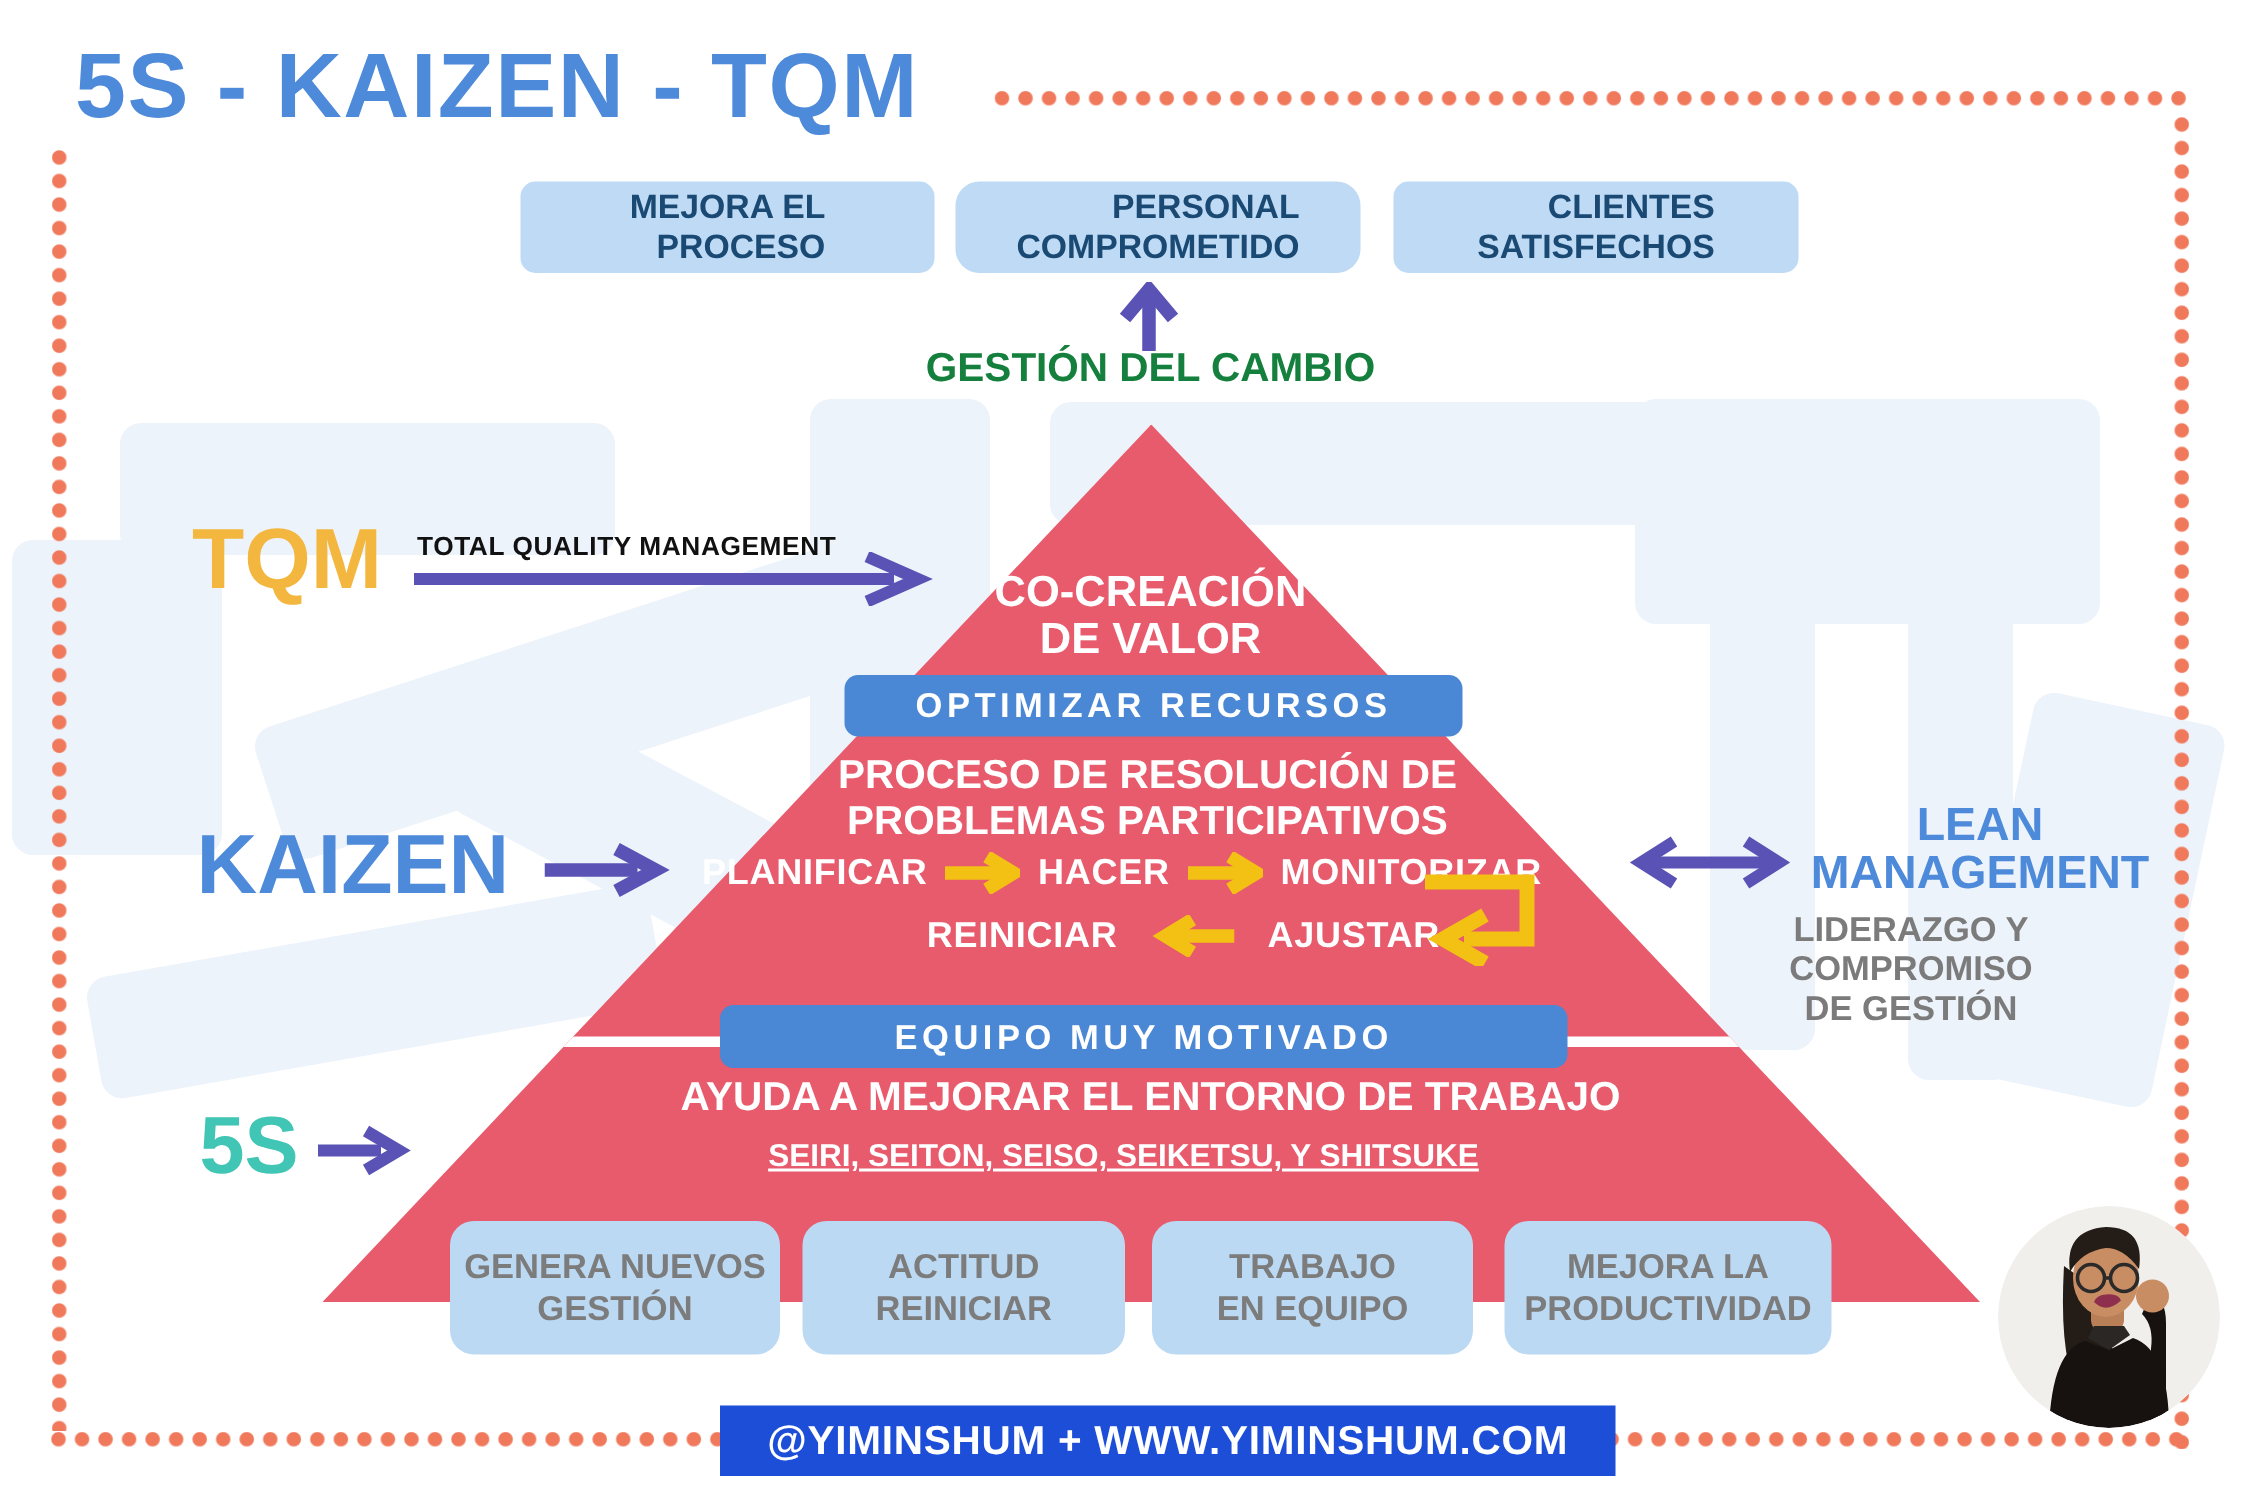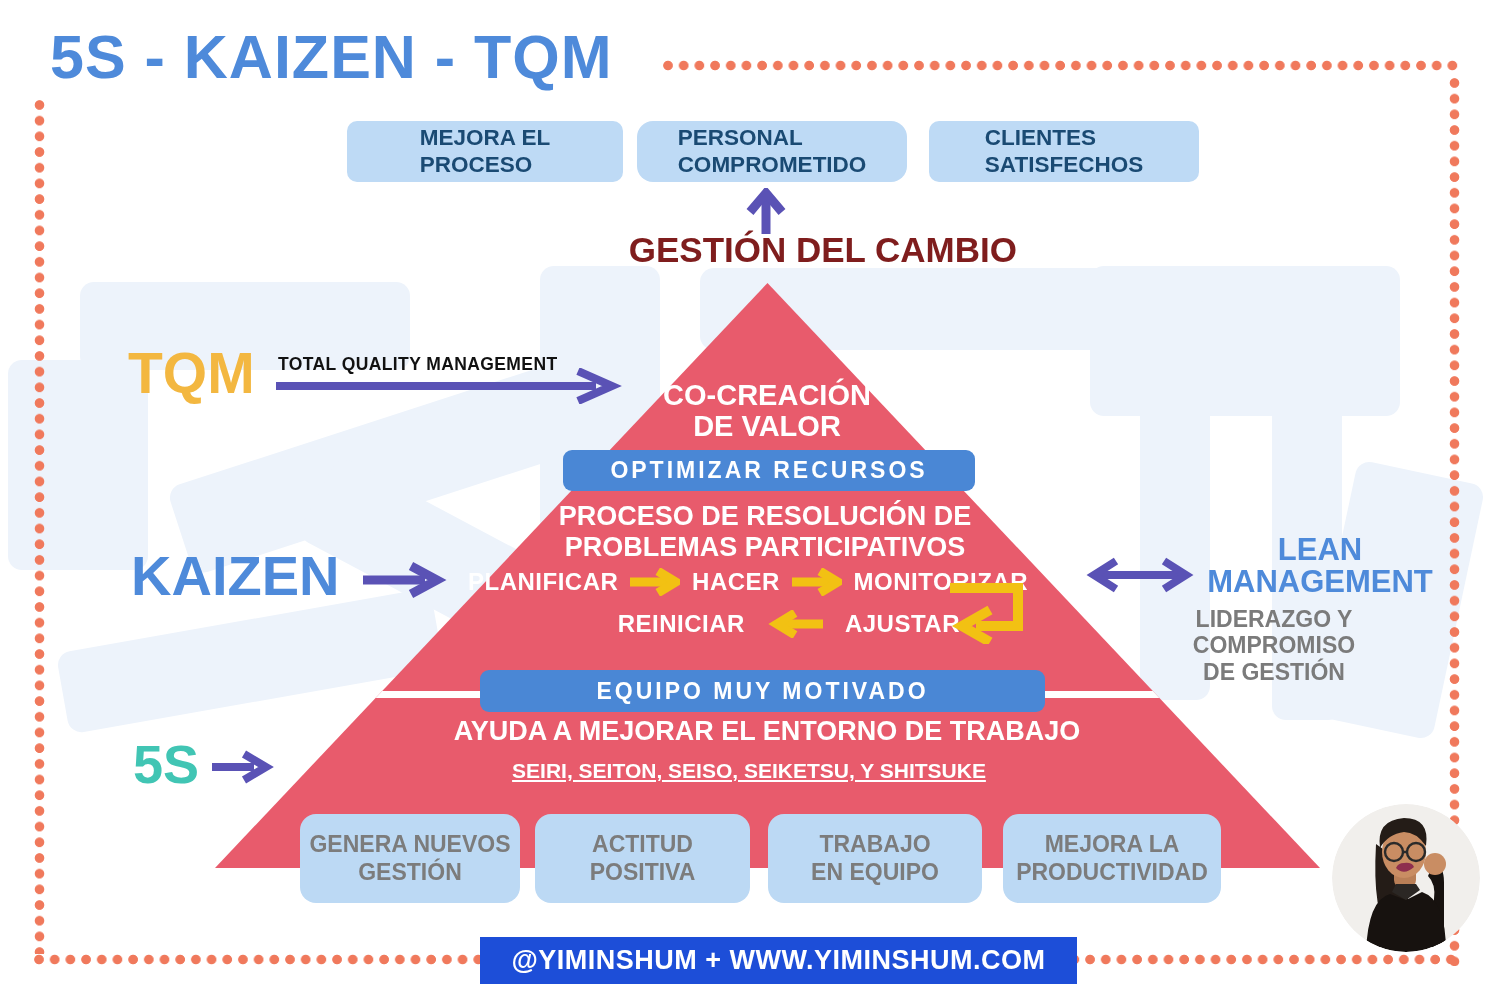--- a/index.html
+++ b/index.html
@@ -20,27 +20,27 @@
     background-image:radial-gradient(circle at 5.5px 5px, #f0795c 4.4px, transparent 5.2px);
     background-size:11px 15.7px;background-repeat:repeat-y;}
   
   .title{
     left:50px;top:22px;font-size:61px;font-weight:800;color:#4e8ada;
     letter-spacing:1px;z-index:3;
   }
   
   .bluebox{
     position:absolute;top:121px;height:61px;background:#bedaf5;border-radius:10px;
-    display:flex;align-items:center;justify-content:center;text-align:left;
+    display:flex;align-items:center;justify-content:center;text-align:right;
     color:#1a4a73;font-weight:800;font-size:22.5px;line-height:1.18;
     white-space:pre-line;z-index:3;
   }
   .gestion{
-    left:517px;top:230px;width:500px;text-align:right;color:#7f1d1d;
-    font-weight:800;font-size:35px;z-index:3;
+    left:517px;top:230px;width:500px;text-align:center;color:#15803d;
+    font-weight:800;font-size:27px;z-index:3;
   }
   
   .pyramid{
     left:215px;top:283px;width:1105px;height:585px;background:#e85b6c;
     clip-path:polygon(50% 0,100% 100%,0 100%);z-index:2;
   }
   .pyr-gap{position:absolute;left:0;width:100%;height:7px;background:#ffffff;}
   .pyr-white{color:#ffffff;text-align:center;z-index:3;font-weight:800;white-space:pre-line;}
   .co-creacion{left:567px;top:380px;width:400px;font-size:29px;line-height:1.08;}
   .mid-title{left:465px;top:501px;width:600px;font-size:27px;line-height:1.13;}
@@ -188,21 +188,21 @@
 </svg>
 <div class="abs lean-title">LEAN
 MANAGEMENT</div>
 <div class="abs lean-sub">LIDERAZGO Y
 COMPROMISO
 DE GESTIÓN</div>
 
 <div class="benefit" style="left:300px;width:220px;">GENERA NUEVOS
 GESTIÓN</div>
 <div class="benefit" style="left:535px;width:215px;">ACTITUD
-POSITIVA</div>
+REINICIAR</div>
 <div class="benefit" style="left:768px;width:214px;">TRABAJO
 EN EQUIPO</div>
 <div class="benefit" style="left:1003px;width:218px;">MEJORA LA
 PRODUCTIVIDAD</div>
 
 <div class="abs footer">@YIMINSHUM + WWW.YIMINSHUM.COM</div>
 
 <div class="abs avatar">
   <svg width="148" height="148" viewBox="0 0 148 148">
     <defs>

